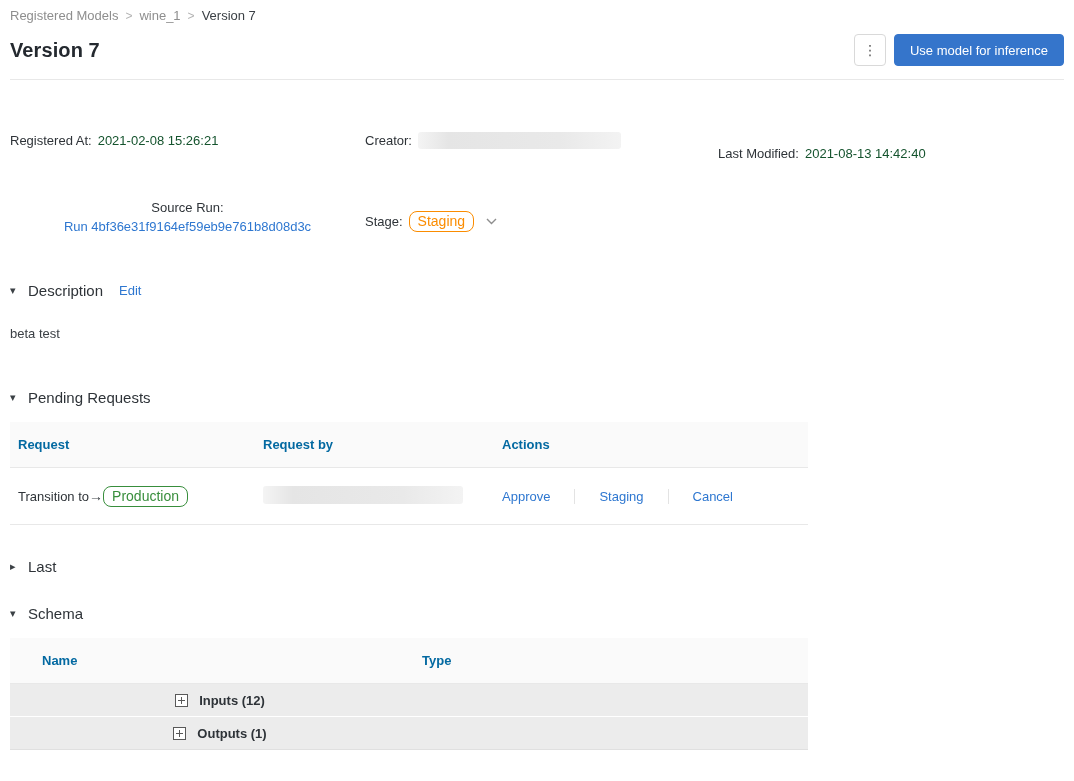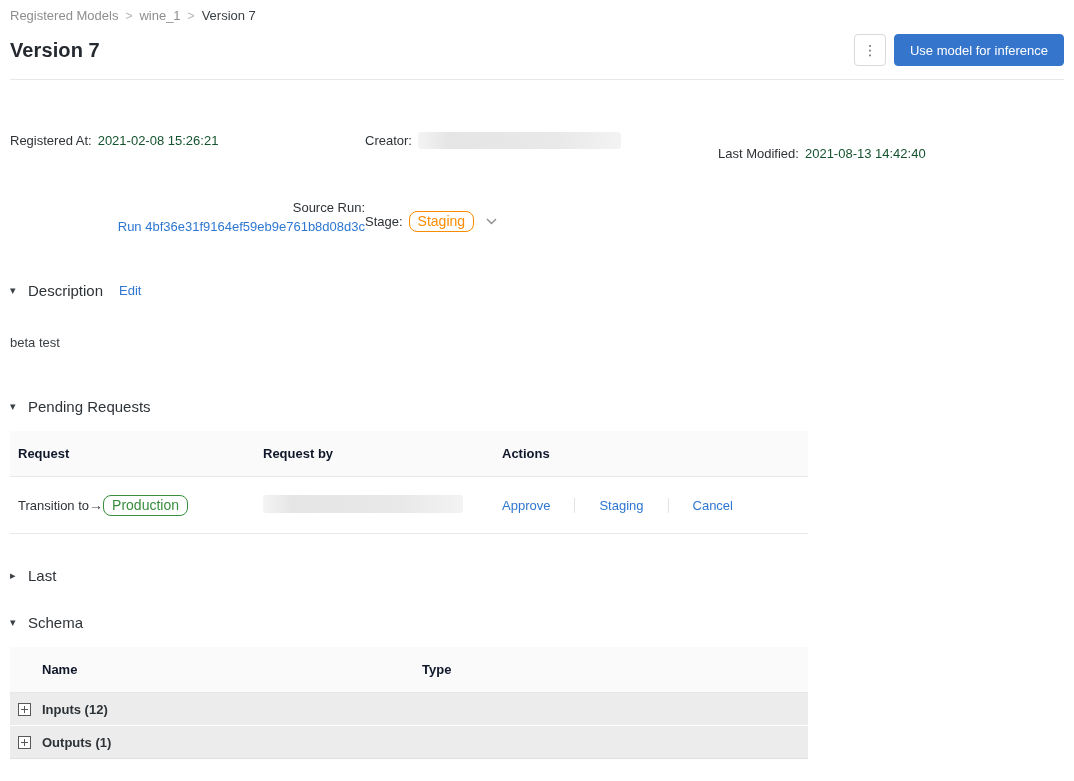--- a/index.html
+++ b/index.html
@@ -19,21 +19,21 @@
   .header-actions { display:flex; align-items:center; gap:8px; }
   .icon-btn { width:32px; height:32px; border:1px solid #d9d9d9; border-radius:4px; background:#fff; color:#595959; font-size:14px; cursor:pointer; line-height:30px; }
   .primary-btn { height:32px; padding:0 15px; background:#3575cb; border:1px solid #3575cb; border-radius:4px; color:#fff; font-size:13px; cursor:pointer; font-family:inherit; }
 
   
   .meta-grid { display:grid; grid-template-columns:355px 353px 1fr; margin-top:26px; row-gap:0; }
   .meta-cell { display:flex; align-items:center; gap:6px; min-height:20px; }
   .meta-row2 { margin-top:26px; min-height:42px; }
   .meta-label { color:#2e3338; }
   .meta-value { color:#14532d; }
-  .two-line { flex-direction:column; align-items:flex-end; justify-content:flex-start; gap:4px; }
+  .two-line { flex-direction:column; align-items:center; justify-content:flex-start; gap:4px; }
   .link { color:#2e77d0; cursor:pointer; text-decoration:none; }
   .redacted { display:inline-block; border-radius:3px;
     background:linear-gradient(90deg,#f4f4f4,#e5e5e5 15%,#e9e9e9 70%,#f3f3f3); }
   .r-creator { width:203px; height:17px; }
   .r-requestby { width:200px; height:18px; }
   .r-activity { width:214px; height:18px; }
   .bell { display:inline-flex; margin:0 2px 0 4px; }
 
   
   .badge { display:inline-block; padding:2px 8px; border-radius:8px; font-size:14px; line-height:15px; border:1px solid; background:#fff; }
@@ -41,44 +41,44 @@
   .badge-green { color:#388e3c; border-color:#388e3c; }
   .badge-gray { color:#595959; border-color:#d9d9d9; background:#fafafa; border-radius:4px; }
   .chev { display:inline-flex; margin-left:6px; cursor:pointer; }
 
   
   .section-header { display:flex; align-items:center; margin-top:0; cursor:pointer; }
   .caret { font-size:11px; color:#3b4045; width:18px; }
   .section-title { font-size:15px; color:#2e3338; font-weight:500; }
   .edit-link { margin-left:16px; font-size:13px; }
   .desc-header { margin-top:40px; }
-  .desc-content { margin-top:36px; color:#3b4045; }
+  .desc-content { margin-top:27px; color:#3b4045; }
   .pending-header { margin-top:48px; }
   .tags-header { margin-top:33px; }
   .schema-header { margin-top:30px; }
   .activities-header { margin-top:33px; }
 
   
   .tbl { width:798px; margin-top:16px; }
-  .tbl-head { display:flex; background:#fafafa; border-bottom:1px solid #e8e8e8; height:46px; align-items:center; font-weight:bold; color:#0f172a; }
+  .tbl-head { display:flex; background:#fafafa; border-bottom:1px solid #e8e8e8; height:46px; align-items:center; font-weight:bold; color:#0369a1; }
   .tbl-row { display:flex; align-items:center; border-bottom:1px solid #e8e8e8; }
   .pr-c1 { width:245px; padding-left:8px; }
   .pr-c2 { width:237px; padding-left:8px; }
   .pr-c3 { flex:1; padding-left:10px; }
   .pr-row { height:57px; }
   .transition-cell { display:flex; align-items:center; }
   .arrow { color:#3b4045; font-weight:bold; font-size:14px; }
   .action-links { display:flex; align-items:center; }
   .vbar { width:1px; height:15px; background:#e3e3e3; margin:0 24px; }
 
   .sc-name-h { width:412px; padding-left:32px; }
   .sc-type-h { flex:1; }
   .sc-row { background:#ececec; height:33px; border-bottom:1px solid #fff; cursor:pointer; }
   .sc-row:last-child { border-bottom:1px solid #e0e0e0; }
-  .sc-name { width:412px; padding-left:8px; display:flex; align-items:center; gap:11px; font-weight:bold; color:#2e3338; }
+  .sc-name { width:412px; padding-left:8px; display:flex; align-items:center; gap:11px; font-weight:bold; color:#2e3338;justify-content:center; }
   .plus-icon { display:inline-flex; }
 
   
   .activity-row { display:flex; align-items:center; margin-top:18px; }
   .activity-icon { position:relative; width:26px; height:26px; border-radius:50%; background:#fcfcfc; border:1px solid #eeeeee; display:flex; align-items:center; justify-content:center; }
   .activity-icon::after { content:""; position:absolute; left:12px; top:26px; width:2px; height:9px; background:#e8e8e8; }
   .activity-text { margin-left:8px; color:#3b4045; }
   .activity-name { margin-left:12px; }
   .activity-badge { margin-left:9px; }
   .activity-arrow { margin-left:10px; }

